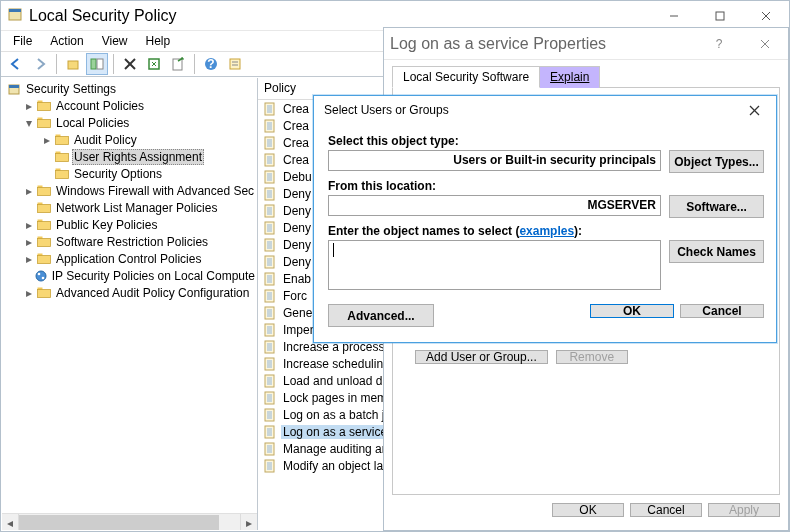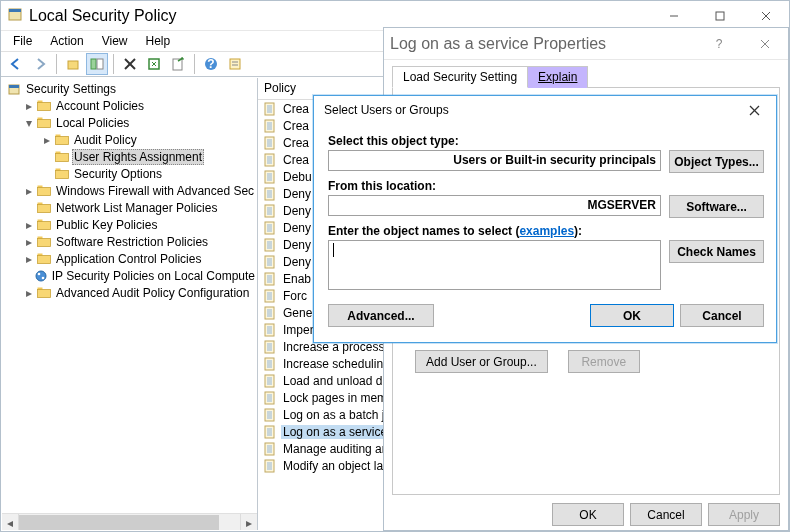--- a/index.html
+++ b/index.html
@@ -45,21 +45,21 @@
 
 .dlg-props { position:absolute; left:383px; top:27px; width:406px; height:504px; background:#fff; border:1px solid #b3c0cc;}
 .dlg-props .title-bar { background:#fff; height:32px;}
 .tabs-outer { margin:6px 8px 0 8px; }
 .tab-strip { display:flex; }
 .tab { padding:3px 10px; background:#fff; border:1px solid #c8c8c8; border-bottom:none; margin-right:-1px; position:relative; }
 .tab.active { background:#fff; z-index:2; border-bottom:1px solid #fff;}
 .tab.inactive { background:#c4b5fd;text-decoration:underline; }
 .tab-panel { border:1px solid #c8c8c8; height:408px; margin-top:-1px; padding:10px;}
 .dlg-btn-row { display:flex; gap:6px; justify-content:flex-end; padding:8px 8px 0 0;}
-.btn { min-width:72px; height:23px; background:#e1e1e1; border:1px solid #adadad; display:inline-flex; align-items:center; justify-content:center; padding:0 10px;}
+.btn { min-width:72px; height:14px; background:#e1e1e1; border:1px solid #adadad; display:inline-flex; align-items:center; justify-content:center; padding:0 10px;}
 .btn.default { border:1px solid #0078d7;}
 .btn.disabled { color:#a0a0a0; }
 
 
 .dlg-sel { position:absolute; left:313px; top:95px; width:464px; height:248px; background:#fff; border:1px solid #4aa0e0; box-shadow:0 0 0 1px rgba(74,160,224,.3);}
 .dlg-sel .dlg-title { height:28px; display:flex; align-items:center; padding:0 10px; background:#fff;}
 .dlg-sel .dlg-title .t { flex:1; }
 .dlg-sel .close { width:24px; height:24px; display:flex; align-items:center; justify-content:center;}
 .dlg-sel .body { padding:4px 12px 10px 14px;font-weight:bold; }
 .sel-label { margin:6px 0 2px 0; }
@@ -529,25 +529,25 @@
       <div class="win-btn">
           <svg width="10" height="10">
             <line x1="1" y1="1" x2="9" y2="9" stroke="#888"></line>
             <line x1="9" y1="1" x2="1" y2="9" stroke="#888"></line>
           </svg>
         </div>
     </div>
   </div>
   <div class="tabs-outer">
     <div class="tab-strip">
-      <div class="tab active">Load Security Setting</div>
+      <div class="tab active">Local Security Software</div>
       <div class="tab inactive">Explain</div>
     </div>
     <div class="tab-panel">
-      <div style="display:flex; gap:20px; margin-top:252px;">
+      <div style="display:flex; gap:8px; margin-top:252px;">
         <span class="btn" style="margin-left:12px;">Add User or Group...</span>
         <span class="btn disabled">Remove</span>
       </div>
     </div>
   </div>
   <div class="dlg-btn-row">
     <span class="btn">OK</span>
     <span class="btn">Cancel</span>
     <span class="btn disabled">Apply</span>
   </div>

